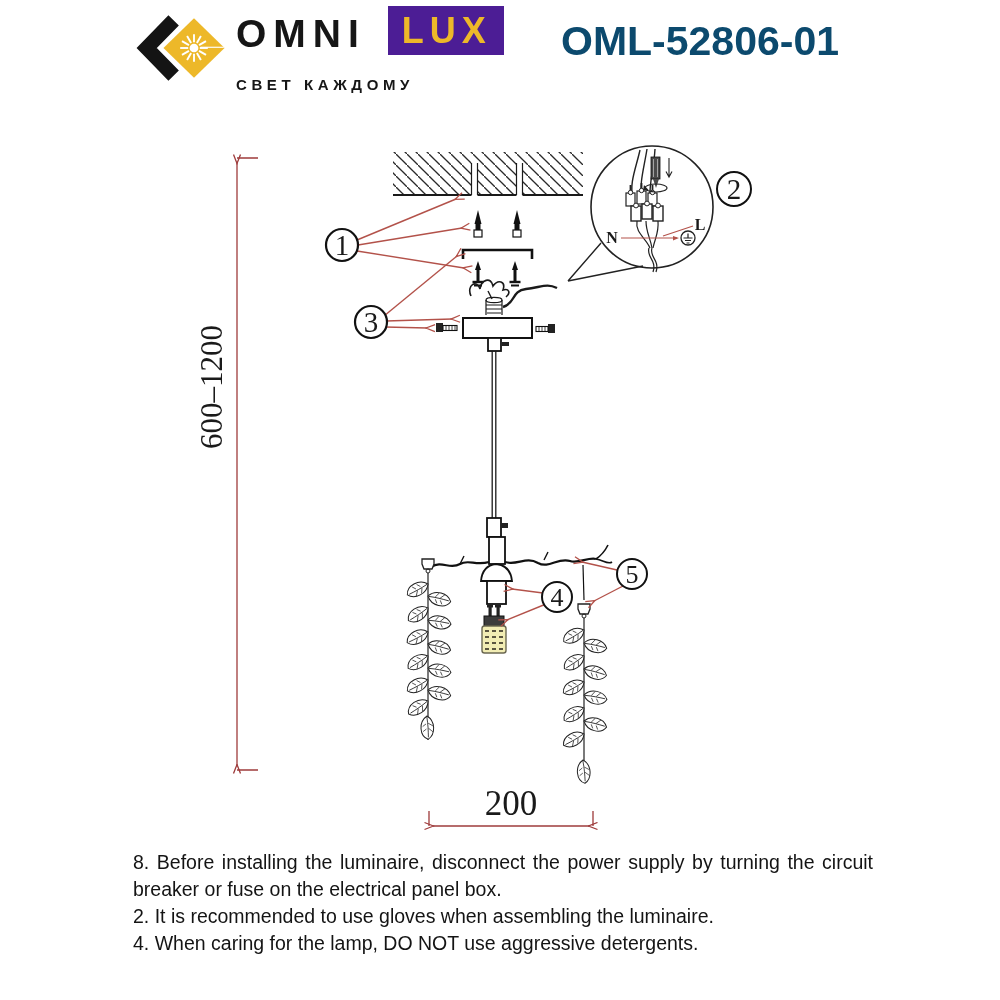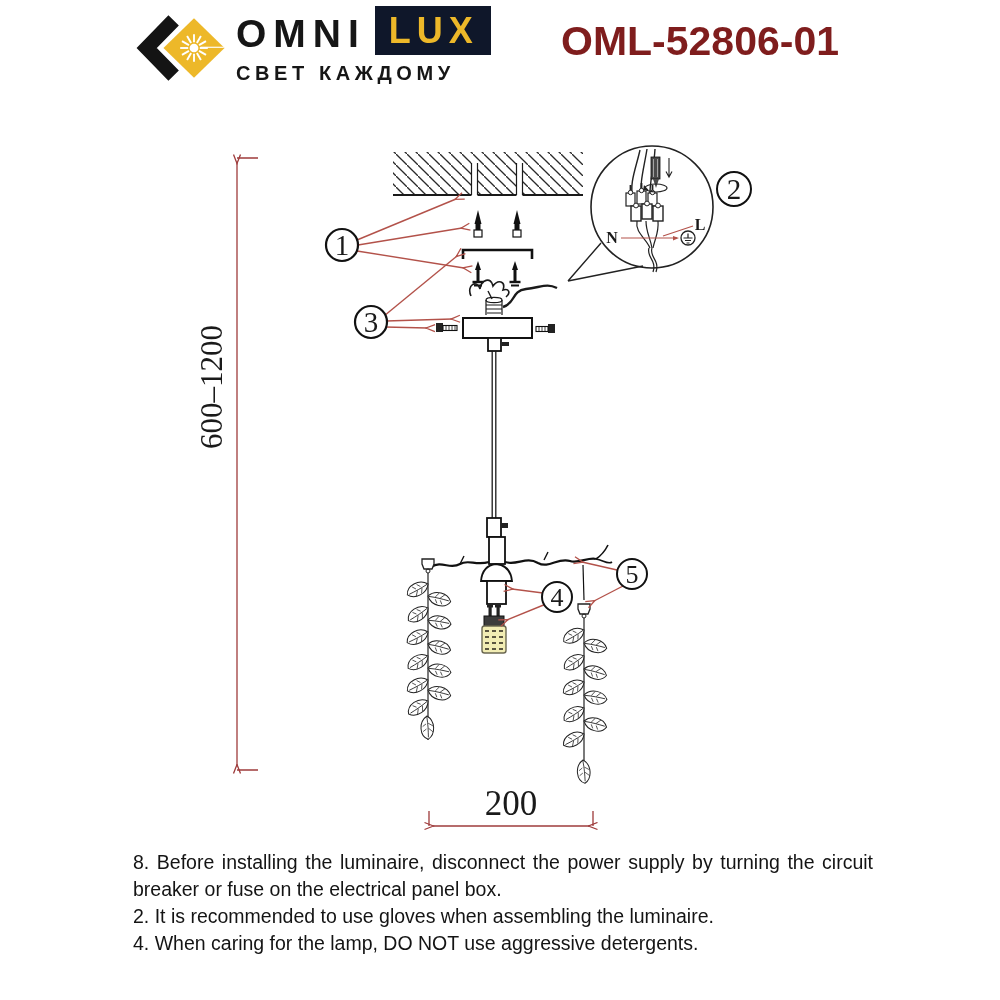--- a/index.html
+++ b/index.html
@@ -4,26 +4,26 @@
 <style>
   html,body{margin:0;padding:0;}
   body{
     width:1000px;height:1000px;position:relative;background:#ffffff;
     font-family:"Liberation Sans", sans-serif;color:#141414;overflow:hidden;
   }
   
   .logo{position:absolute;left:130px;top:6px;display:flex;align-items:flex-start;}
   .logo-mark{width:96px;height:84px;flex:0 0 auto;}
   .logo-text{margin-left:10px;}
-  .logo-row{display:flex;align-items:center;gap:9px;}
+  .logo-row{display:flex;align-items:center;gap:22px;}
   .omni{font-size:39px;font-weight:600;letter-spacing:7px;color:#161616;line-height:1;padding-top:6px;}
-  .lux-box{background:#0f172a;padding:7px 12px 6px 14px;display:inline-block;}
+  .lux-box{background:#4c1d95;padding:7px 12px 6px 14px;display:inline-block;}
   .lux-box span{font-size:36px;font-weight:700;letter-spacing:6px;color:#edb829;line-height:1;}
-  .tagline{margin-top:7px;font-size:20px;font-weight:700;letter-spacing:4.6px;color:#161616;}
-  .model{position:absolute;left:561px;top:18px;font-size:41px;font-weight:bold;letter-spacing:0px;color:#7f1d1d;text-align:right;}
+  .tagline{margin-top:21px;font-size:15px;font-weight:700;letter-spacing:4.6px;color:#161616;}
+  .model{position:absolute;left:561px;top:18px;font-size:41px;font-weight:bold;letter-spacing:0px;color:#0c4a6e;text-align:right;}
   
   .diagram{position:absolute;left:0;top:0;width:1000px;height:1000px;}
   
   .instructions{position:absolute;left:133px;top:849px;width:740px;
     font-size:19.5px;line-height:27px;color:#141414;}
   .instructions p{margin:0;text-align:justify;}
 </style>
 </head>
 <body>
 

